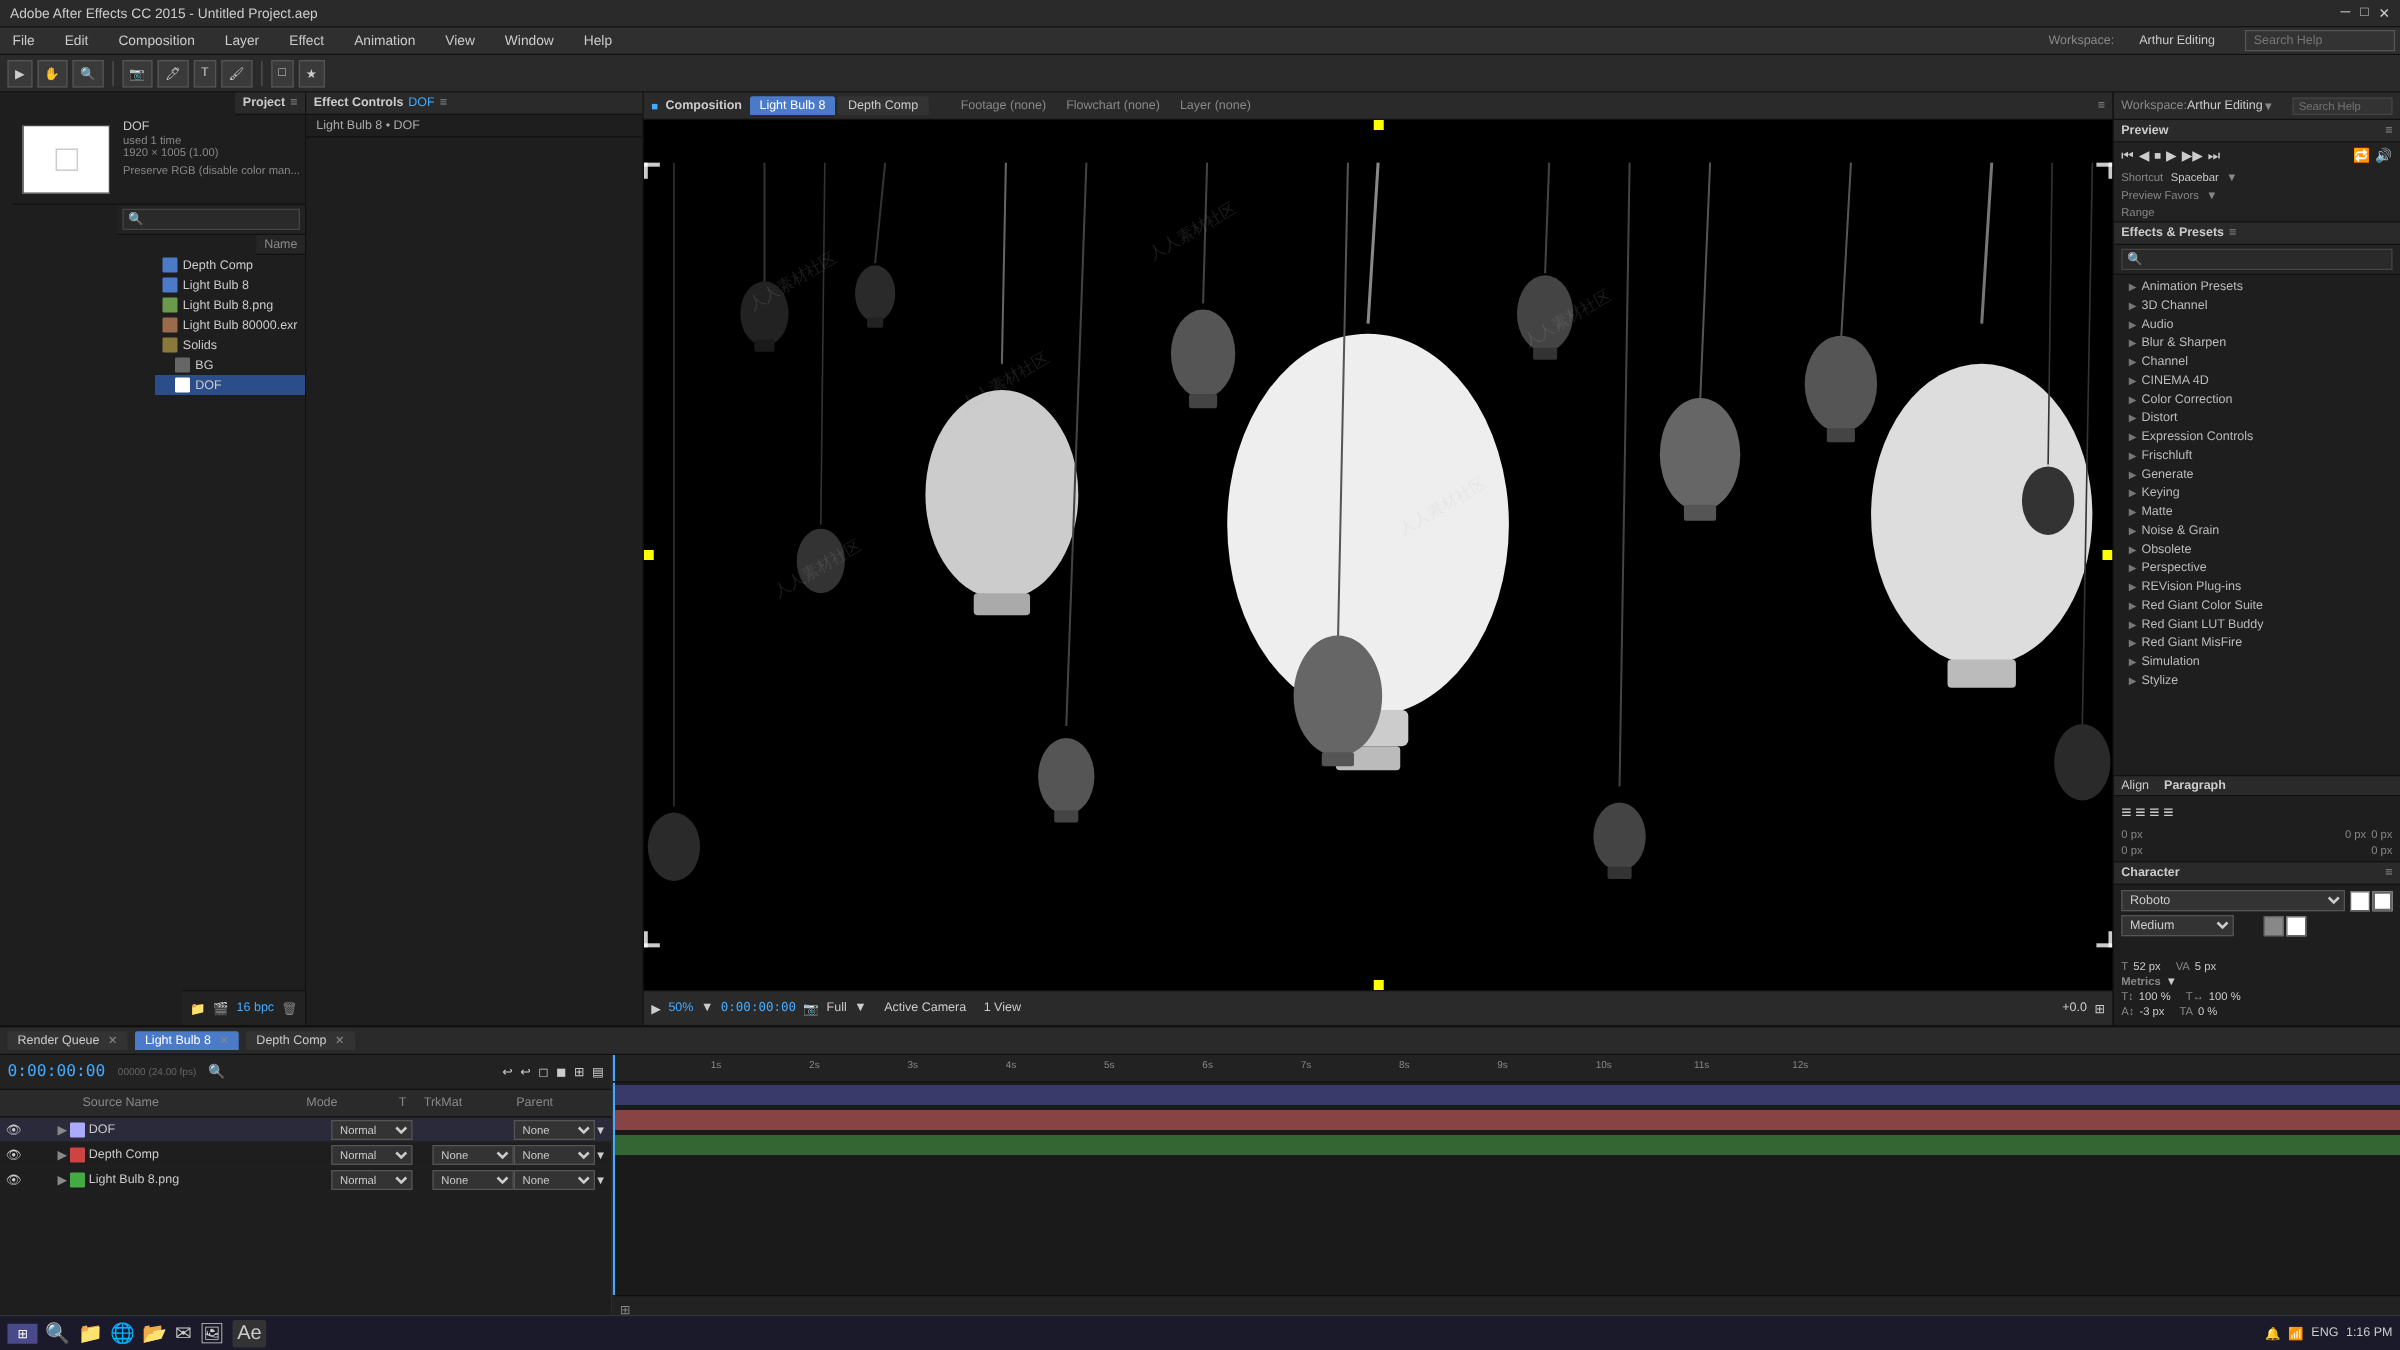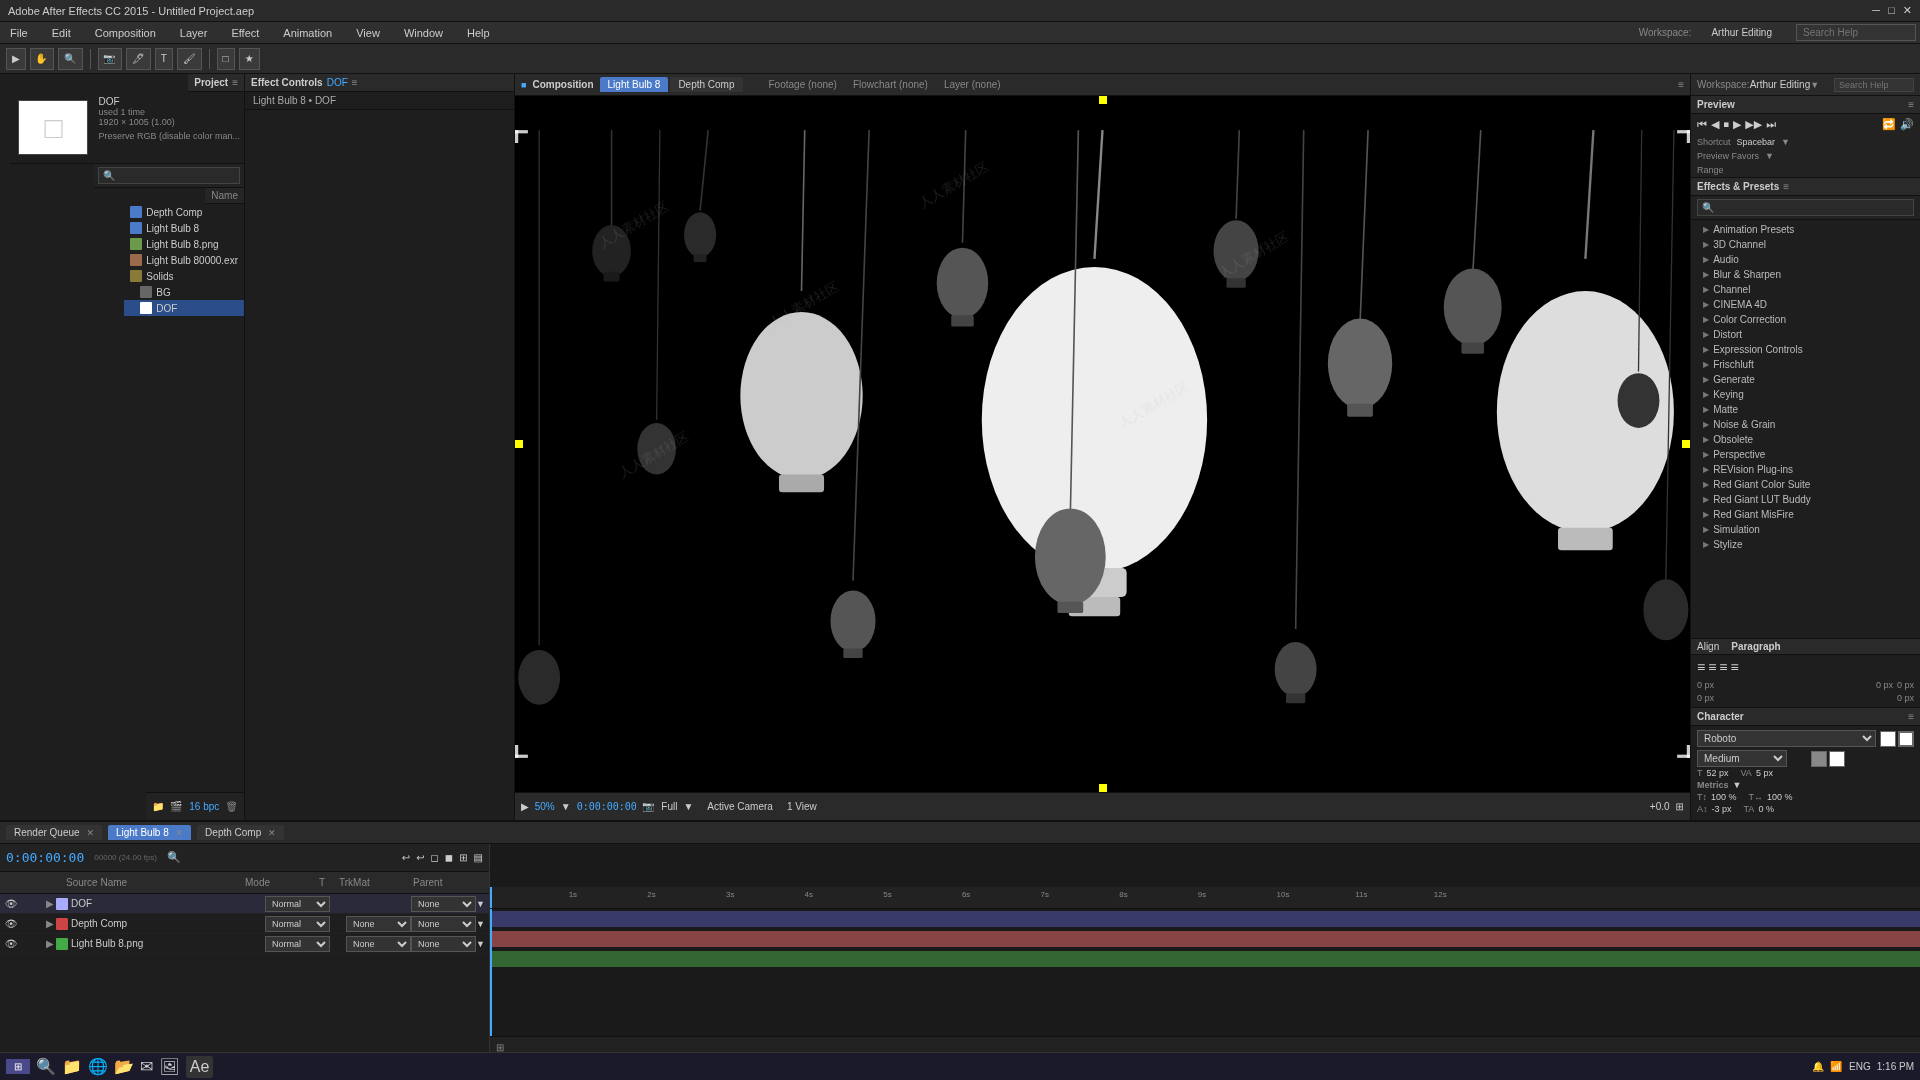--- a/index.html
+++ b/index.html
@@ -435,21 +435,21 @@
     <div style="padding:4px 6px; background:#1e1e1e;">
       <div style="display:flex; gap:4px; margin-bottom:3px; align-items:center;">
         <select style="flex:1;">
           <option>Roboto</option>
         </select>
         <div style="display:flex; gap:2px;">
           <span class="color-swatch" style="background:#fff;"></span>
           <span class="color-swatch" style="background:#fff; border:2px solid #666;"></span>
         </div>
       </div>
-      <div style="display:flex; gap:20px; margin-bottom:1px; align-items:center;">
+      <div style="display:flex; gap:20px; margin-bottom:19px; align-items:center;">
         <select style="width:90px;">
           <option>Medium</option>
         </select>
         <div style="display:flex; gap:2px; margin-left:4px;">
           <span class="color-swatch" style="background:#888;"></span>
           <span class="color-swatch" style="background:#fff;"></span>
         </div>
       </div>
       <div style="display:flex; gap:4px; margin-bottom:2px; align-items:center; font-size:9px;">
         <span style="color:#888;">T</span>
@@ -565,21 +565,21 @@
           <span style="width:16px;"></span>
           <select style="width:65px; font-size:9px;"><option>None</option></select>
           <select style="width:65px; font-size:9px;"><option>None</option></select>
           <span style="font-size:9px; cursor:pointer;">▼</span>
         </div>
       </div>
     </div>
 
     <div id="tl-right">
 
-      <div id="tl-ruler" style="position:relative; overflow:hidden;margin-top:43px;">
+      <div id="tl-ruler" style="position:relative; overflow:hidden;">
 
         <div style="position:absolute; left:0; top:0; width:2px; height:100%; background:#4af; z-index:10;"></div>
 
         <div style="position:absolute; left:0; top:0; width:100%; height:100%; display:flex;">
           <div style="position:absolute; left:5.5%; top:3px; font-size:8px; color:#888;">1s</div>
           <div style="position:absolute; left:11%; top:3px; font-size:8px; color:#888;">2s</div>
           <div style="position:absolute; left:16.5%; top:3px; font-size:8px; color:#888;">3s</div>
           <div style="position:absolute; left:22%; top:3px; font-size:8px; color:#888;">4s</div>
           <div style="position:absolute; left:27.5%; top:3px; font-size:8px; color:#888;">5s</div>
           <div style="position:absolute; left:33%; top:3px; font-size:8px; color:#888;">6s</div>

